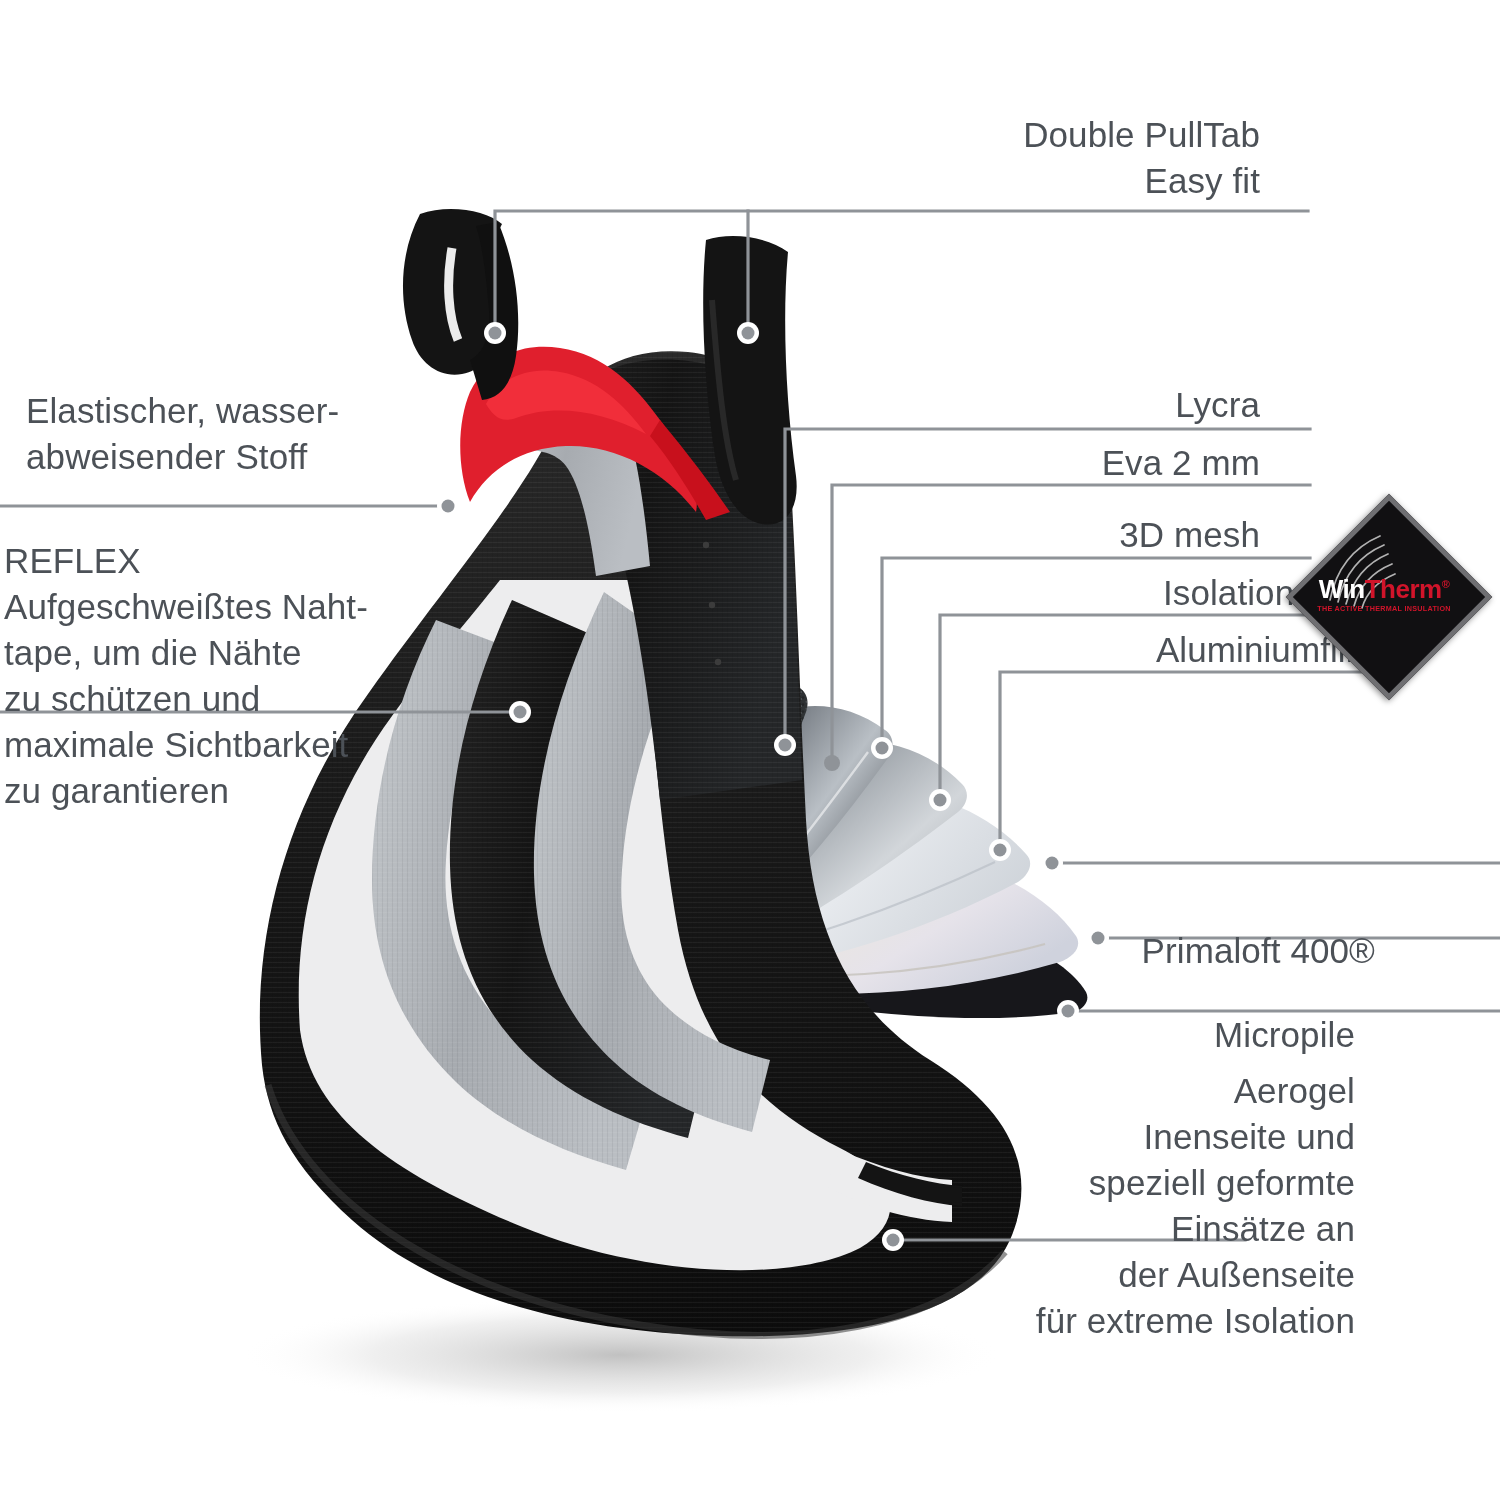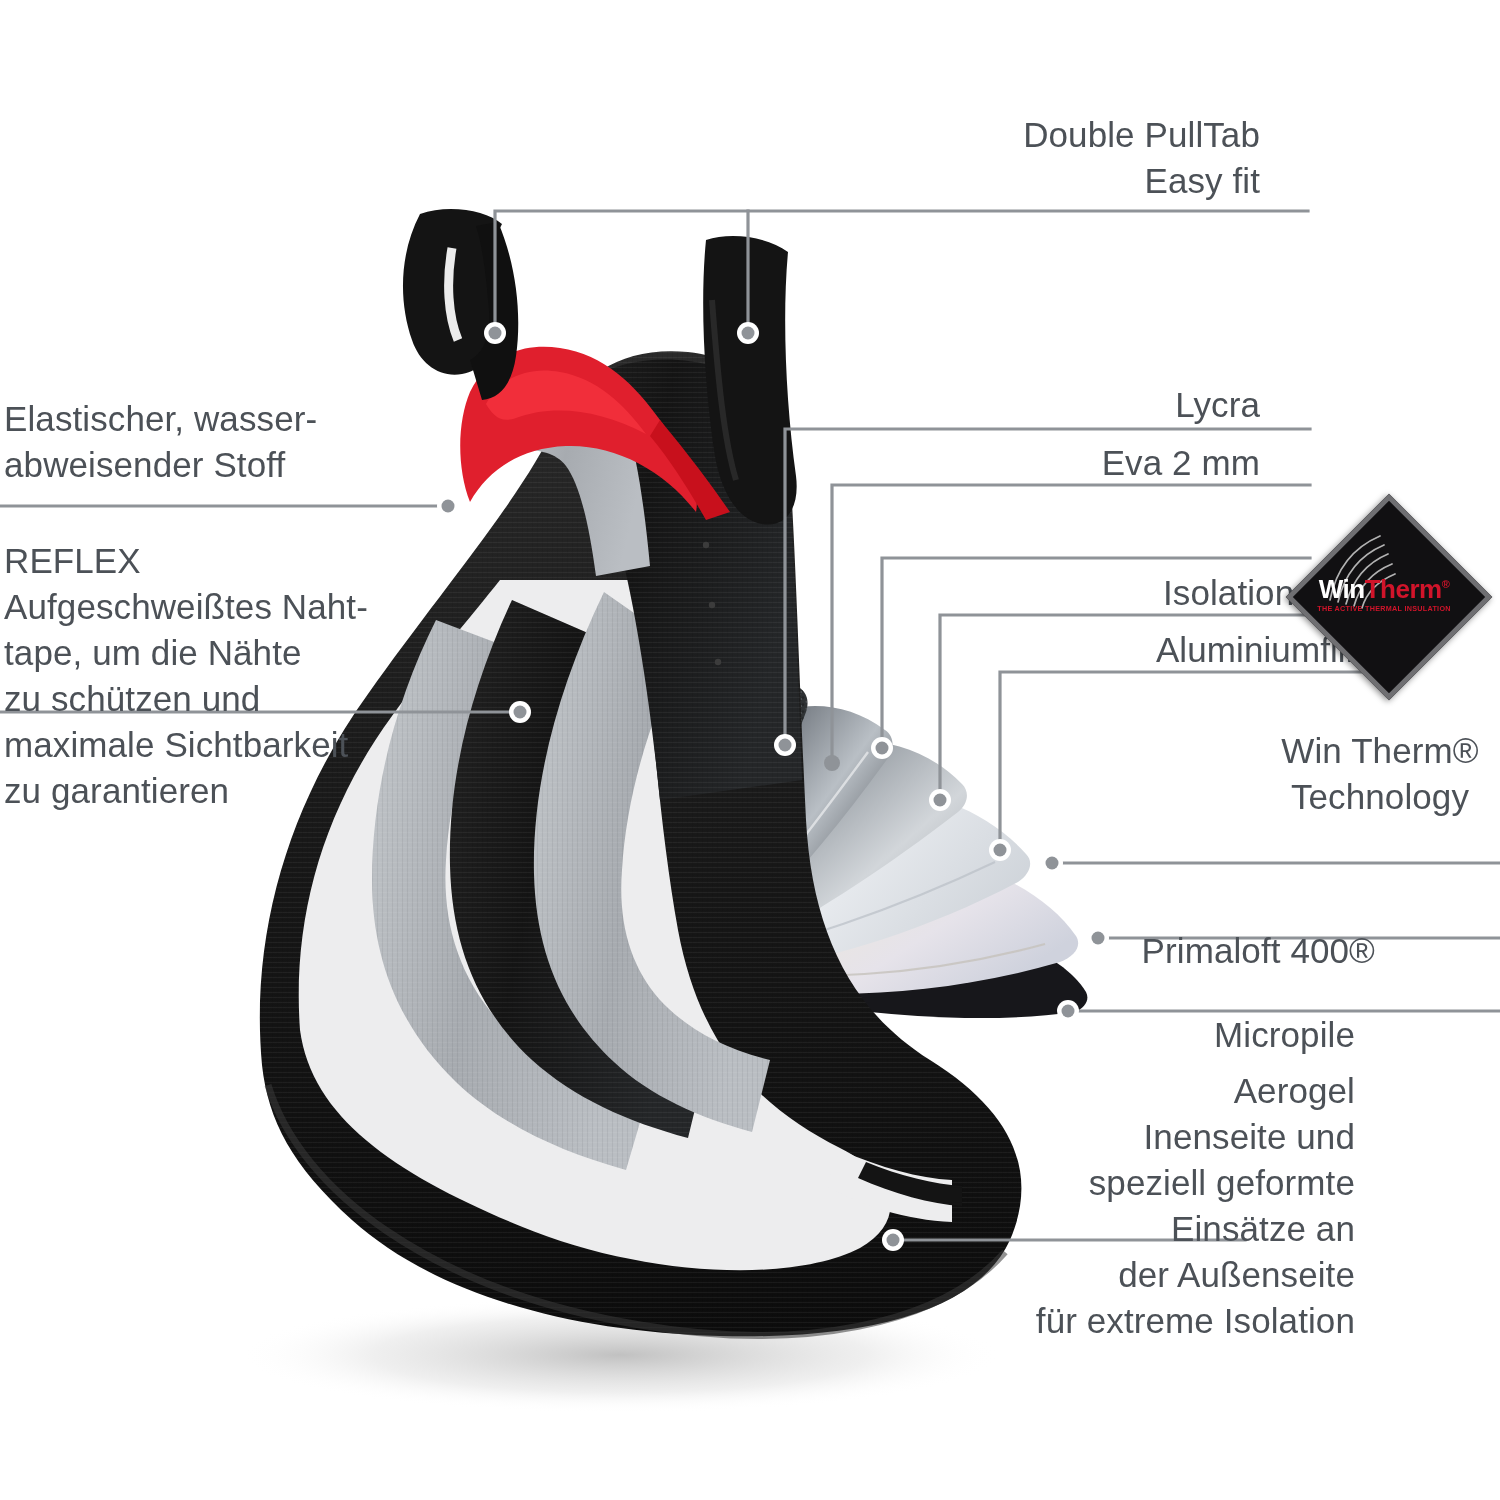--- a/index.html
+++ b/index.html
@@ -310,46 +310,45 @@
           <circle cx="1068" cy="1011" r="6.5" fill="#8f9398"></circle>
         <circle cx="893" cy="1240" r="11" fill="#ffffff"></circle>
           <circle cx="893" cy="1240" r="6.5" fill="#8f9398"></circle>
       </g>
     </g>
   </svg>
 
   <div class="lbl r" style="left:860px;top:112px;width:400px;">Double PullTab
 Easy fit</div>
 
-  <div class="lbl l" style="left:4px;top:388px;width:420px;margin-top:8px;">Elastischer, wasser-
+  <div class="lbl l" style="left:26px;top:388px;width:420px;">Elastischer, wasser-
 abweisender Stoff</div>
 
   <div class="lbl l" style="left:4px;top:538px;width:430px;">REFLEX
 Aufgeschweißtes Naht-
 tape, um die Nähte
  zu schützen und
 maximale Sichtbarkeit
  zu garantieren</div>
 
   <div class="lbl r" style="left:960px;top:382px;width:300px;">Lycra</div>
 
   <div class="lbl r" style="left:960px;top:440px;width:300px;">Eva 2 mm</div>
 
+  <div class="lbl r" style="left:960px;top:512px;width:300px;">3D mesh</div>
 
   <div class="lbl r" style="left:1010px;top:570px;width:345px;">Isolationsfilz</div>
 
   <div class="lbl r" style="left:1010px;top:627px;width:365px;">Aluminiumfilm</div>
 
 
   <div class="lbl r" style="left:1010px;top:928px;width:365px;">Primaloft 400®</div>
 
   <div class="lbl r" style="left:1010px;top:1012px;width:345px;">Micropile</div>
 
-  <div class="lbl c" style="left:1260px;top:728px;width:240px;">Win Therm®
-Technology</div>
 
   <div class="lbl r" style="left:990px;top:1068px;width:365px;">Aerogel
 Inenseite und
 speziell geformte
 Einsätze an
 der Außenseite
 für extreme Isolation</div>
 
   <div class="badge" style="left:1288px;top:496px;">
     <div class="dia"></div>

